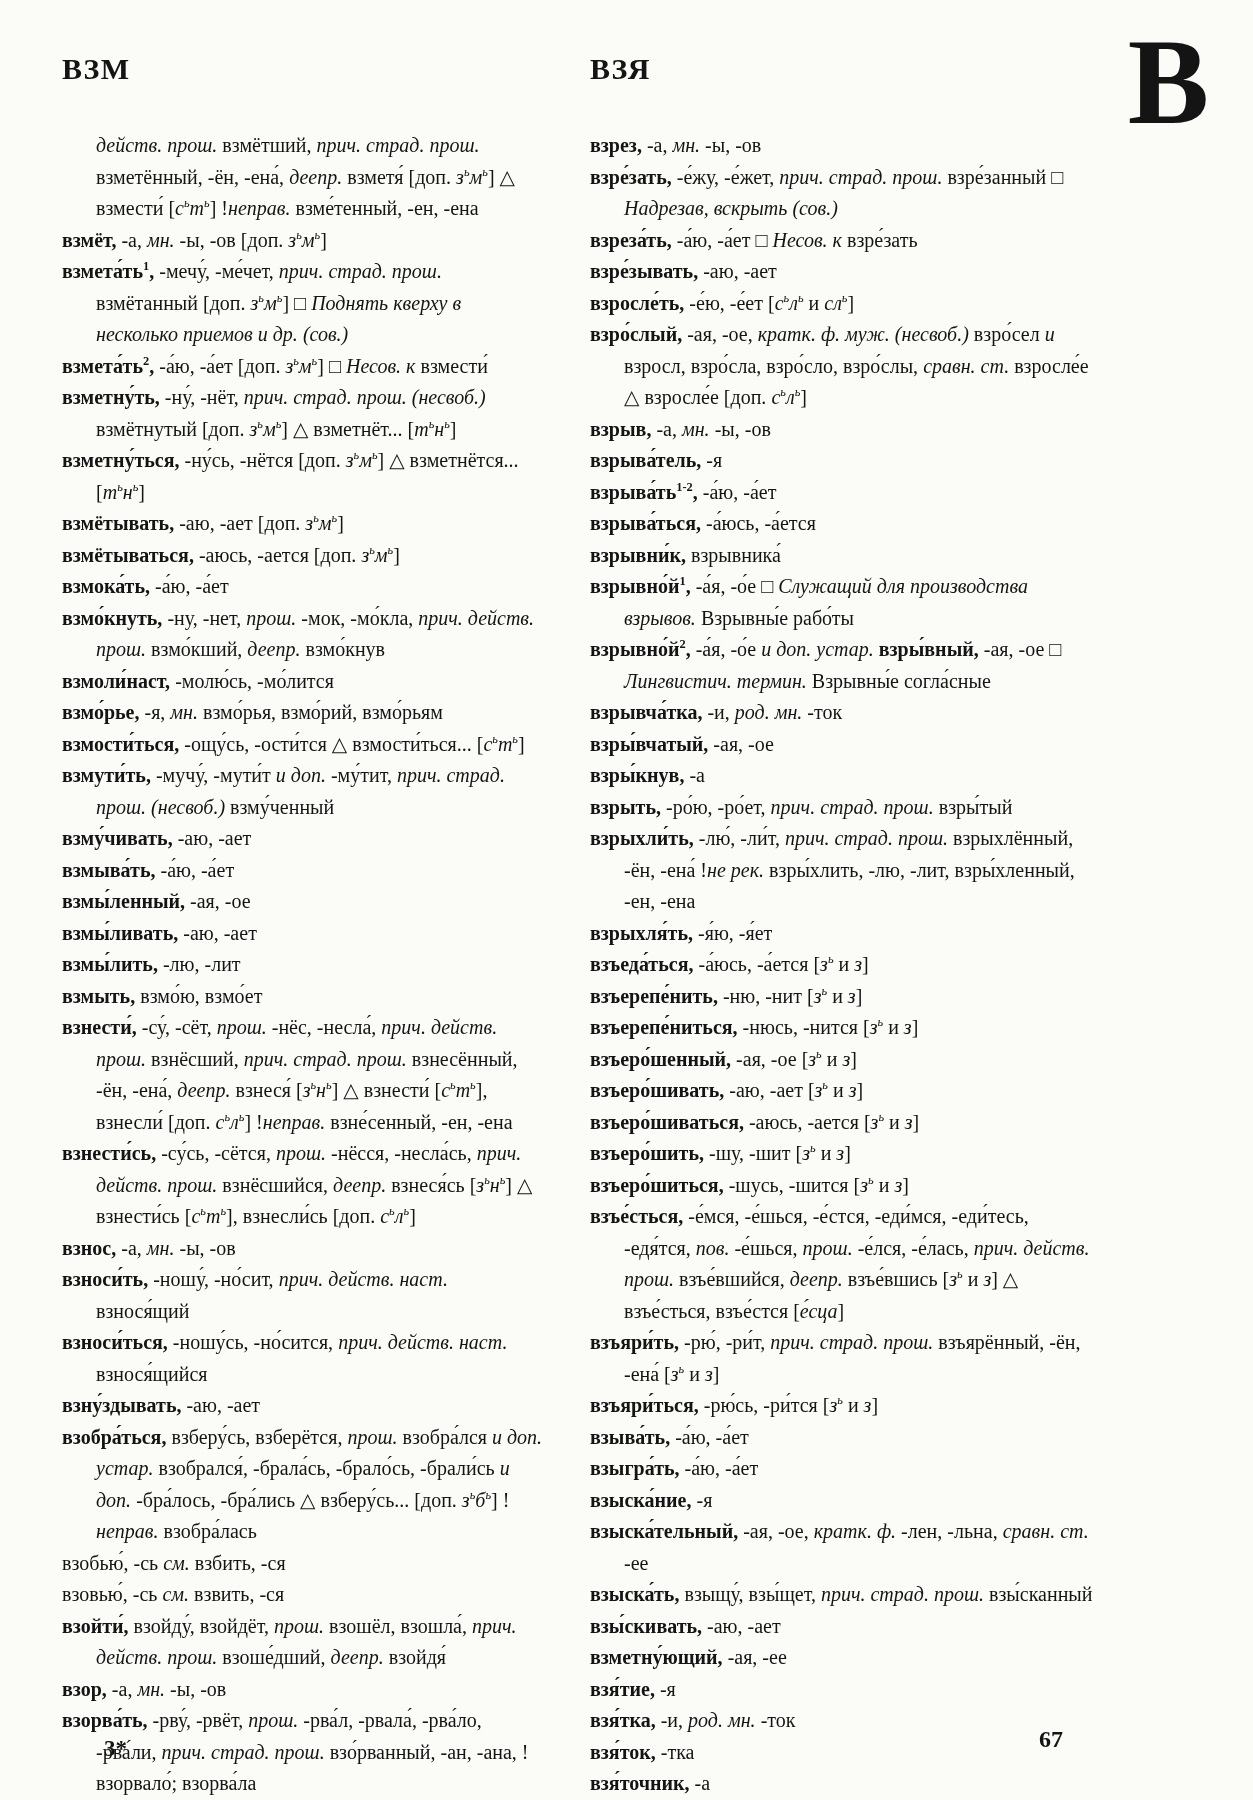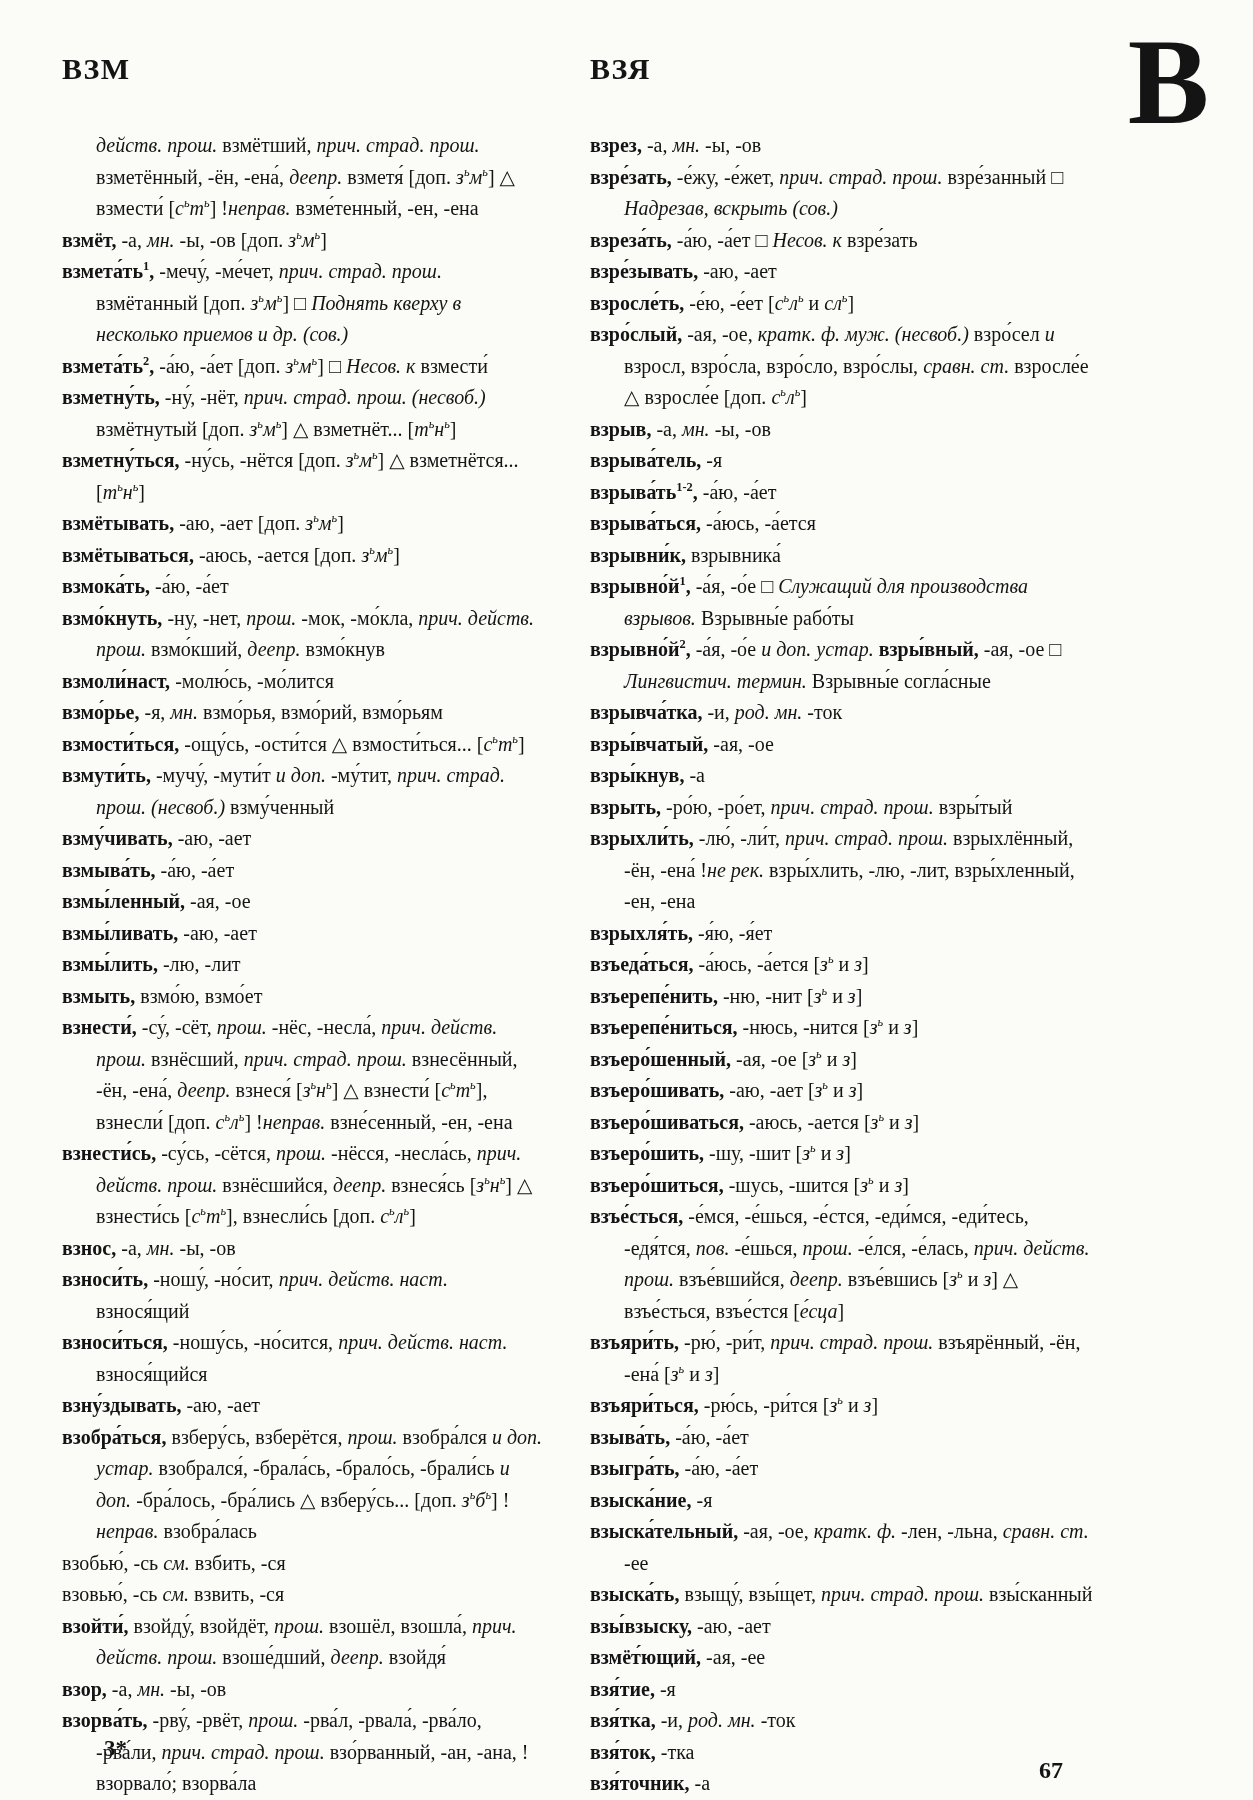--- a/index.html
+++ b/index.html
@@ -29,21 +29,21 @@
   p.entry{margin:0;padding-left:34px;text-indent:-34px;}
   p.entry.cont{text-indent:0;}
   p.entry b{font-weight:bold;}
   p.entry i{font-style:italic;}
   p.entry sup{font-size:0.62em;line-height:0;vertical-align:super;}
   .footer-left{
     position:absolute;left:104px;bottom:38px;
     font-size:23px;font-weight:bold;
   }
   .footer-right{
-    position:absolute;right:190px;bottom:16px;
+    position:absolute;right:190px;bottom:47px;
     font-size:24px;font-weight:bold;
   }
 </style>
 </head>
 <body>
 
 <div class="page">
   <div class="section-letter">В</div>
   <div class="columns">
     <div class="col col-left">
@@ -114,22 +114,22 @@
           <p class="entry"><b>взъеро́шить,</b> -шу, -шит [<i>з<sup>ь</sup></i> и <i>з</i>]</p>
           <p class="entry"><b>взъеро́шиться,</b> -шусь, -шится [<i>з<sup>ь</sup></i> и <i>з</i>]</p>
           <p class="entry"><b>взъе́сться,</b> -е́мся, -е́шься, -е́стся, -еди́мся, -еди́тесь, -едя́тся, <i>пов.</i> -е́шься, <i>прош.</i> -е́лся, -е́лась, <i>прич. действ. прош.</i> взъе́вшийся, <i>деепр.</i> взъе́вшись [<i>з<sup>ь</sup></i> и <i>з</i>] △ взъе́сться, взъе́стся [<i>е́сца</i>]</p>
           <p class="entry"><b>взъяри́ть,</b> -рю́, -ри́т, <i>прич. страд. прош.</i> взъярённый, -ён, -ена́ [<i>з<sup>ь</sup></i> и <i>з</i>]</p>
           <p class="entry"><b>взъяри́ться,</b> -рю́сь, -ри́тся [<i>з<sup>ь</sup></i> и <i>з</i>]</p>
           <p class="entry"><b>взыва́ть,</b> -а́ю, -а́ет</p>
           <p class="entry"><b>взыгра́ть,</b> -а́ю, -а́ет</p>
           <p class="entry"><b>взыска́ние,</b> -я</p>
           <p class="entry"><b>взыска́тельный,</b> -ая, -ое, <i>кратк. ф.</i> -лен, -льна, <i>сравн. ст.</i> -ее</p>
           <p class="entry"><b>взыска́ть,</b> взыщу́, взы́щет, <i>прич. страд. прош.</i> взы́сканный</p>
-          <p class="entry"><b>взы́взыску,</b> -аю, -ает</p>
-          <p class="entry"><b>взмёт́ющий,</b> -ая, -ее</p>
+          <p class="entry"><b>взы́скивать,</b> -аю, -ает</p>
+          <p class="entry"><b>взметну́ющий,</b> -ая, -ее</p>
           <p class="entry"><b>взя́тие,</b> -я</p>
           <p class="entry"><b>взя́тка,</b> -и, <i>род. мн.</i> -ток</p>
           <p class="entry"><b>взя́ток,</b> -тка</p>
           <p class="entry"><b>взя́точник,</b> -а</p>
           <p class="entry"><b>взя́точнический,</b> -ая, -ое</p>
         </div>
     </div>
   </div>
 </div>
 

